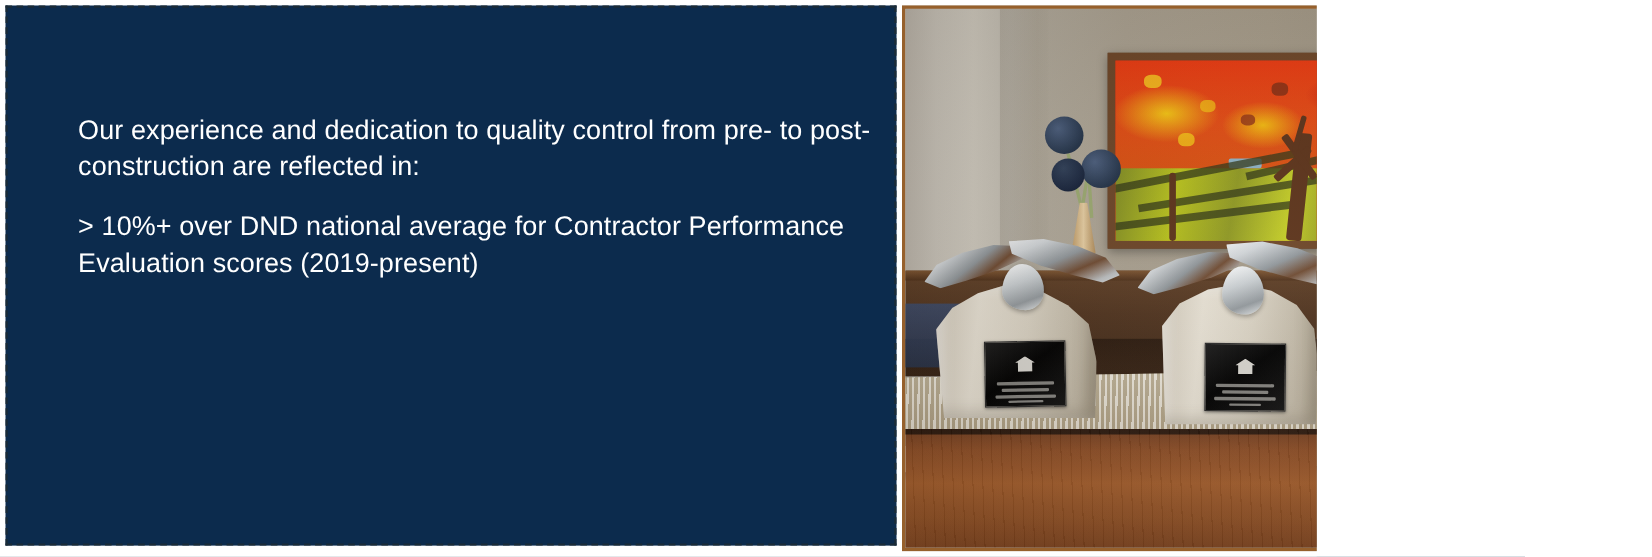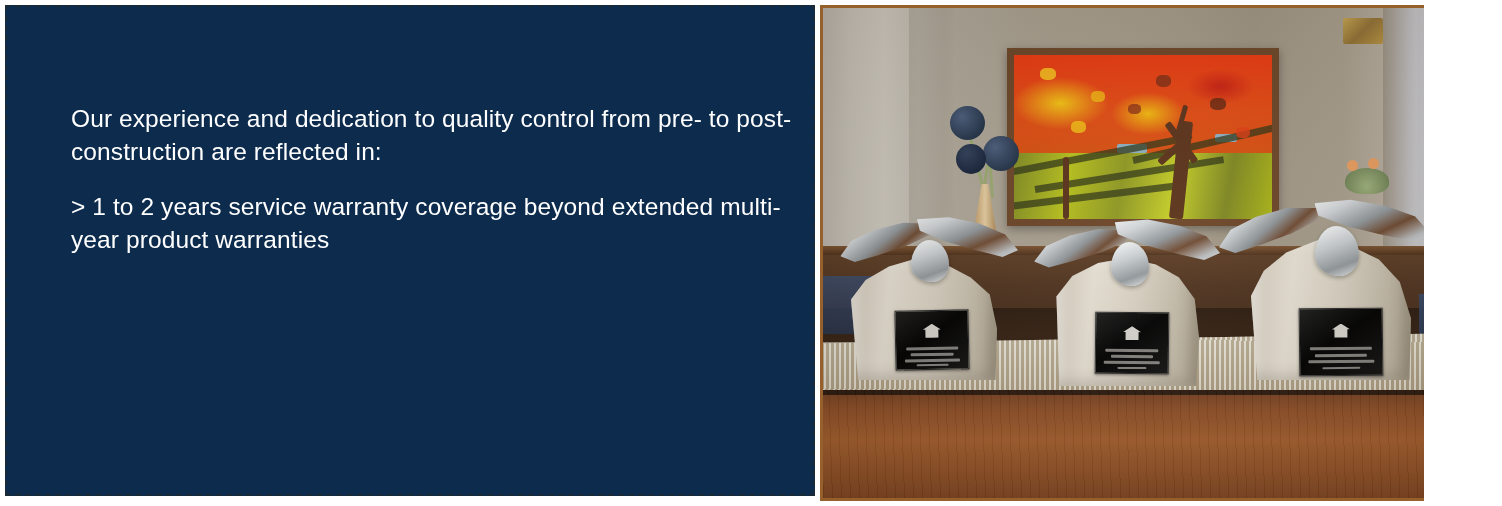--- a/index.html
+++ b/index.html
@@ -6,25 +6,24 @@
   html, body {
     margin: 0;
     padding: 0;
     background: #ffffff;
   }
   body {
     font-family: "Liberation Sans", sans-serif;
   }
   .slide {
     position: relative;
-    width: 1386px;
+    width: 1197px;
     height: 506px;
     background: #ffffff;
     overflow: hidden;
-    padding-left: 38px;
   }
 
   
   .text-panel {
     position: absolute;
     left: 5px;
     top: 5px;
     width: 810px;
     height: 491px;
     background: #0c2b4d;
@@ -323,21 +322,21 @@
   }
 </style>
 </head>
 <body>
 
 <div class="slide">
 
   <div class="text-panel">
     <div class="text-stack">
       <p class="para">Our experience and dedication to quality control from pre- to post-construction are reflected in:</p>
-      <p class="para">&gt; 1 to 2 years service warranty coverage beyond extended multi-year product warranties</p>
+      <p class="para">&gt; 10%+ over DND national average for Contractor Performance Evaluation scores (2019-present)</p>
     </div>
   </div>
 
   <div class="photo-panel">
     <div class="photo">
 
       <div class="wall-main"></div>
       <div class="wall-shadow-left"></div>
       <div class="wall-pillar-right"></div>
       <div class="small-art"></div>

